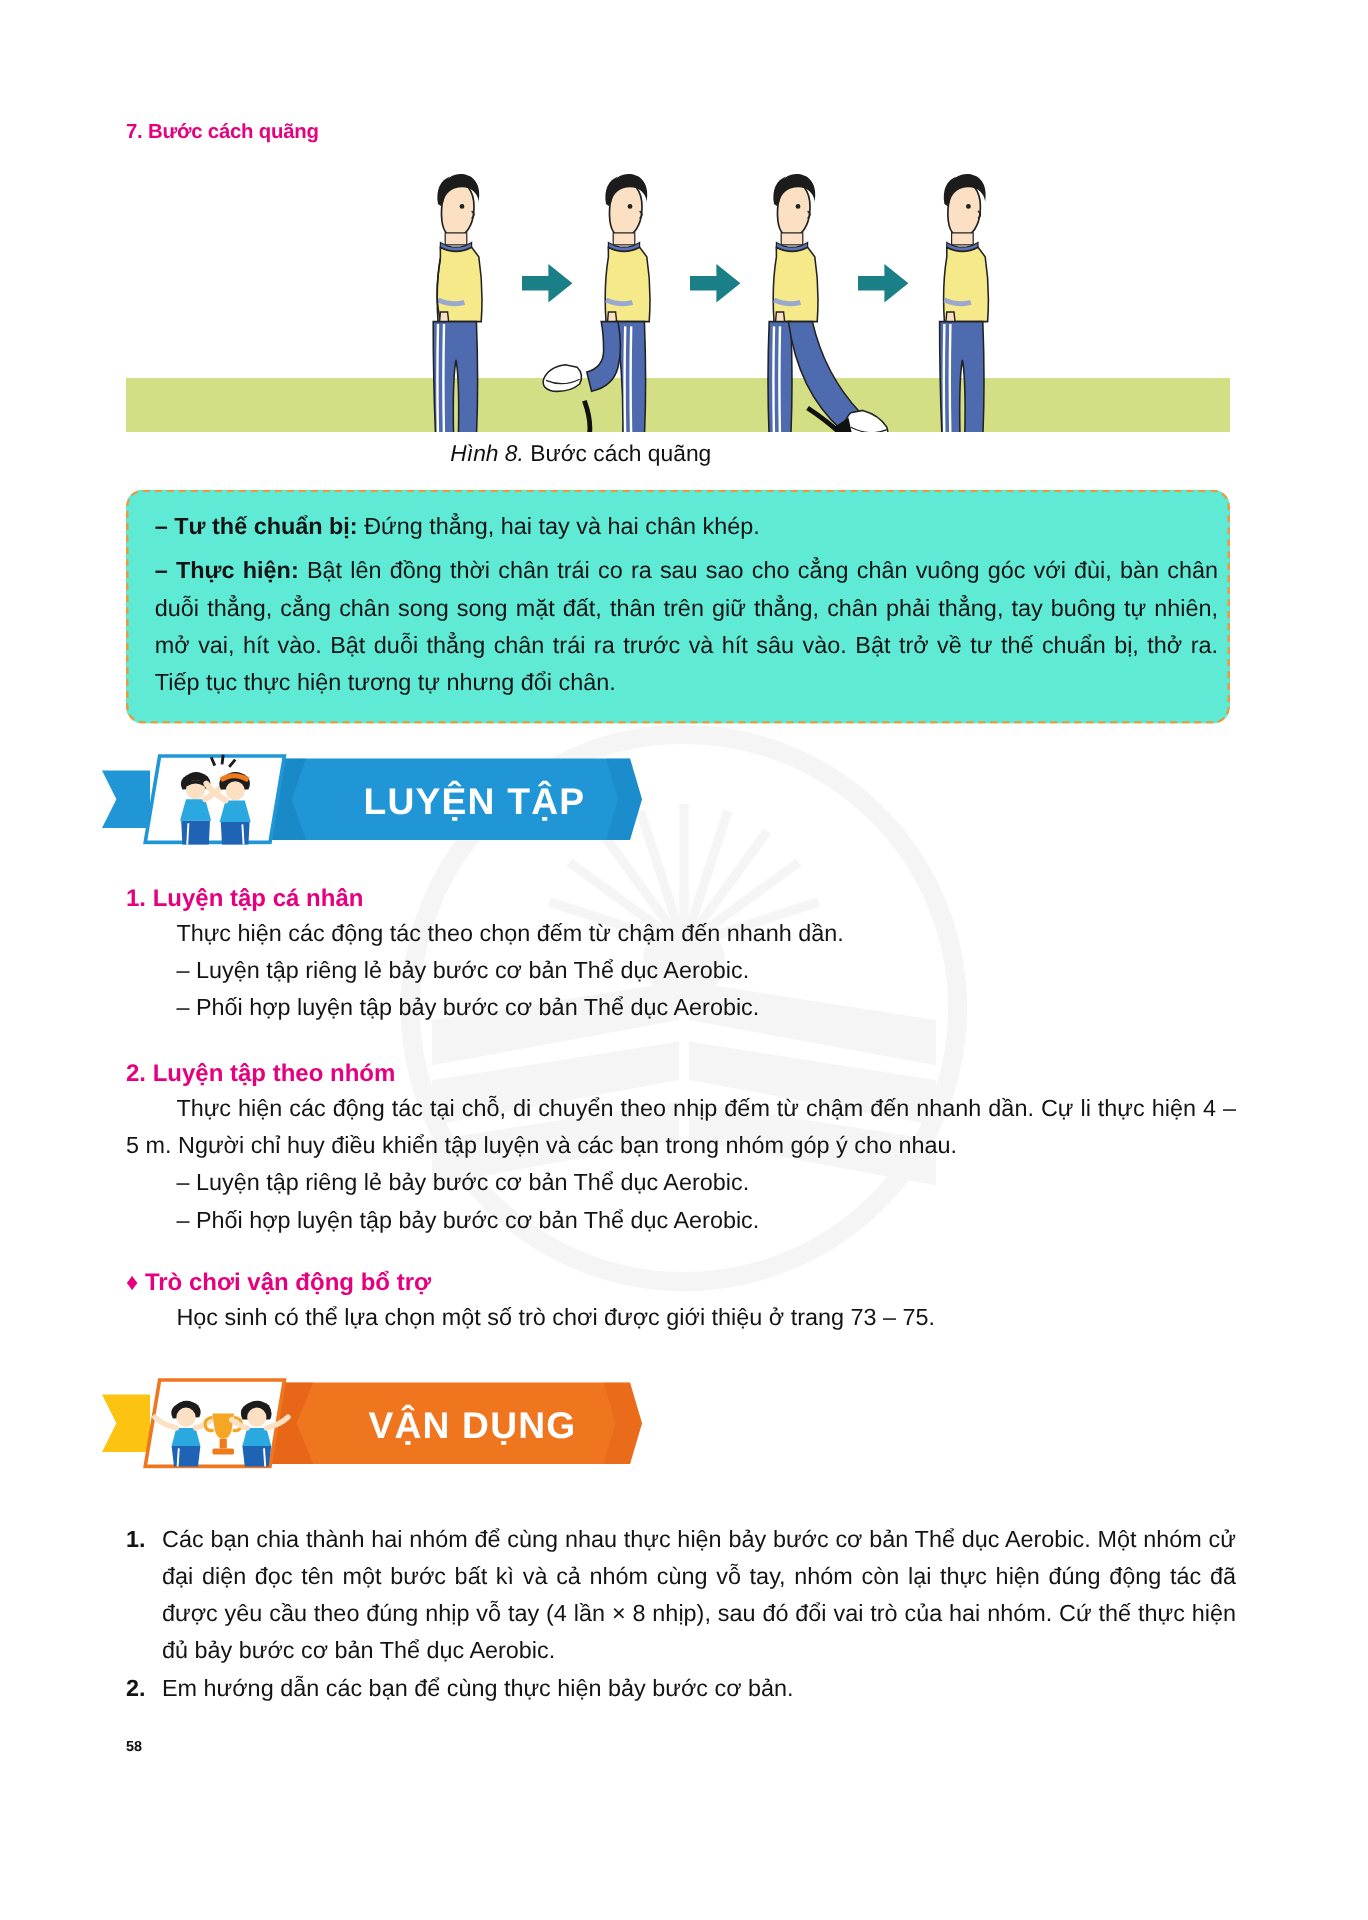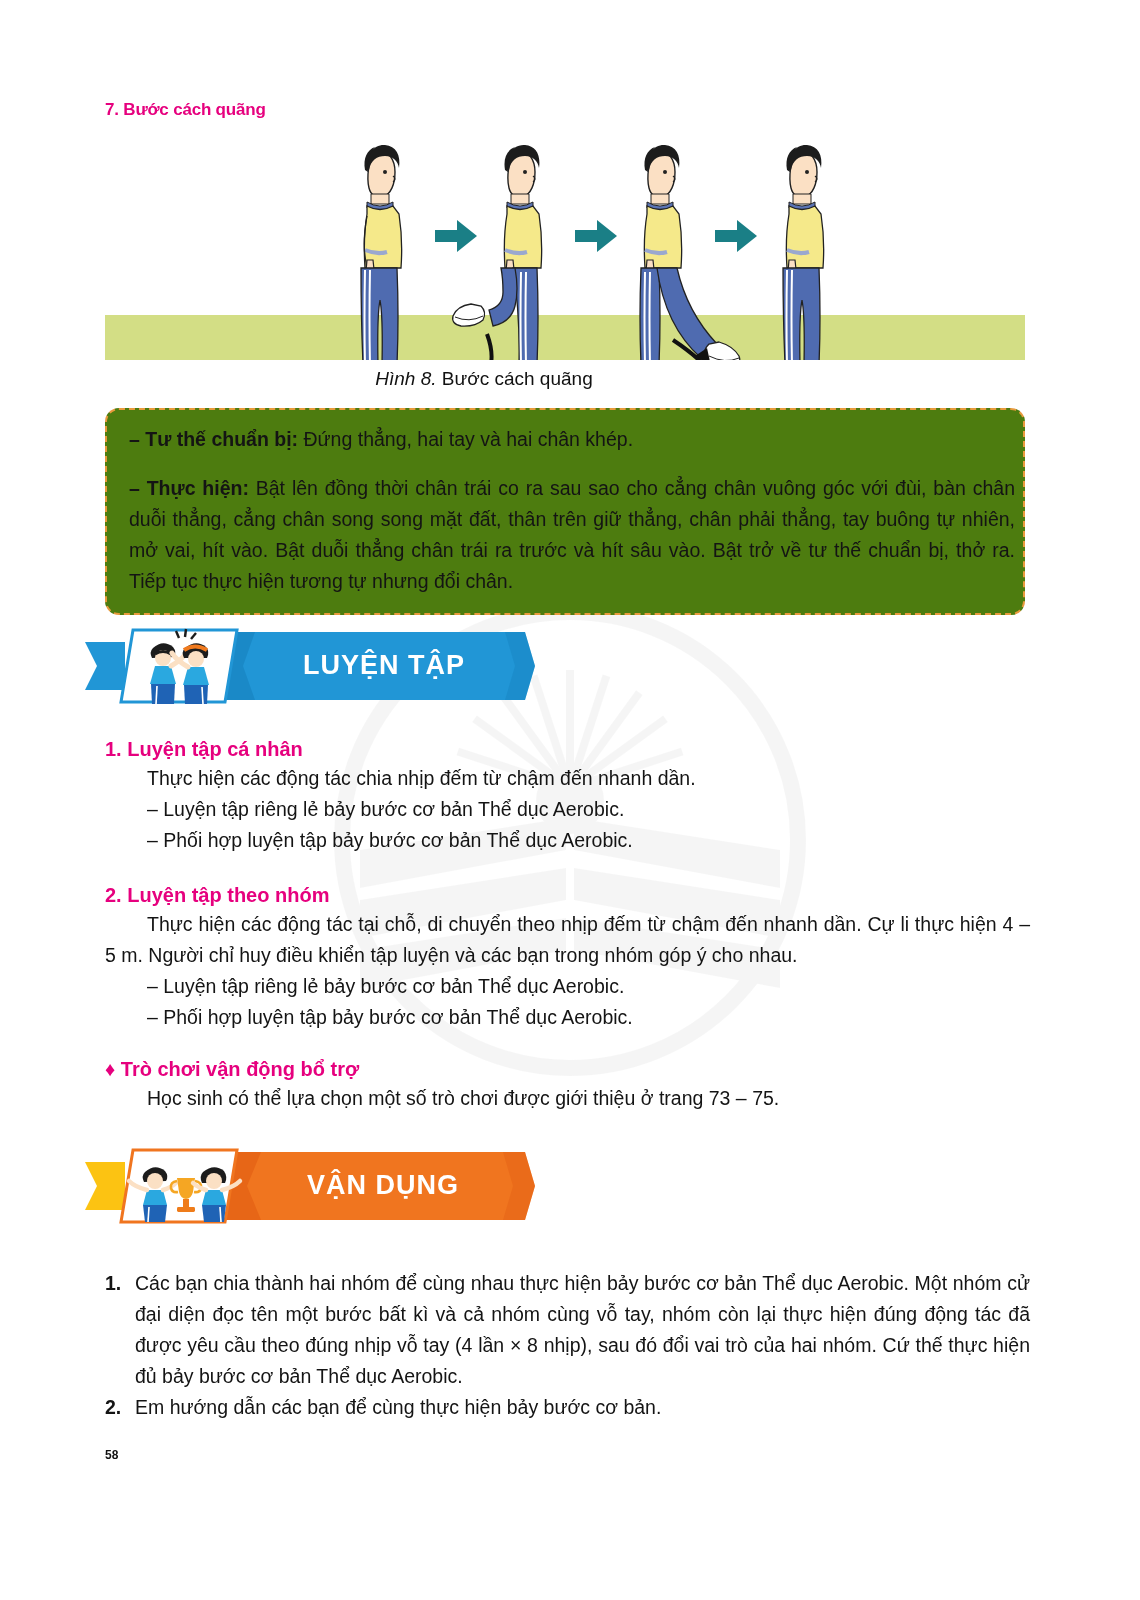--- a/index.html
+++ b/index.html
@@ -90,45 +90,45 @@
   }
   .fig-caption i { font-style: italic; }
 
   
   .infobox {
     position: absolute;
     left: 105px;
     top: 408px;
     width: 920px;
     padding: 14px 8px 16px 22px;
-    background: #4d7c0f;
+    background: #5eead4;
     border: 2px dashed #e89a3c;
     border-radius: 14px;
   }
   .infobox p {
     font-size: 19.5px;
     line-height: 31px;
     color: #141414;
     text-align: justify;
   }
-  .infobox p + p { margin-top: 18px; }
+  .infobox p + p { margin-top: 6px; }
   .infobox b { font-weight: bold; }
 
   
   .banner {
     position: absolute;
     height: 76px;
     width: 450px;
   }
   .banner-svg { position: absolute; left: 0; top: 0; }
   .banner-title {
     position: absolute;
     left: 218px;
     top: 22px;
-    font-size: 27px;
+    font-size: 31px;
     font-weight: bold;
     color: #ffffff;
     letter-spacing: 1px;
   }
   #banner-practice { left: 85px; top: 628px; }
   #banner-apply { left: 85px; top: 1148px; }
   #banner-apply .banner-title { left: 222px; text-align: center; }
 
   
   .blk { position: absolute; width: 925px; left: 105px; }
@@ -360,21 +360,21 @@
           <path d="M94,10 l-3,-7"></path>
           <path d="M100,9 l1,-8"></path>
           <path d="M106,11 l5,-6"></path>
         </g>
       </svg>
       <div class="banner-title">LUYỆN TẬP</div>
     </div>
 
     <div class="blk" id="blk-1">
       <div class="h-pink">1. Luyện tập cá nhân</div>
-      <div class="para indent">Thực hiện các động tác chia nhịp đếm từ chậm đến nhanh dần.</div>
+      <div class="para indent">Thực hiện các động tác theo chọn đếm từ chậm đến nhanh dần.</div>
       <div class="para dash">– Luyện tập riêng lẻ bảy bước cơ bản Thể dục Aerobic.</div>
       <div class="para dash">– Phối hợp luyện tập bảy bước cơ bản Thể dục Aerobic.</div>
     </div>
 
     <div class="blk" id="blk-2">
       <div class="h-pink">2. Luyện tập theo nhóm</div>
       <div class="para indent">Thực hiện các động tác tại chỗ, di chuyển theo nhịp đếm từ chậm đến nhanh dần. Cự li thực hiện 4 – 5 m. Người chỉ huy điều khiển tập luyện và các bạn trong nhóm góp ý cho nhau.</div>
       <div class="para dash">– Luyện tập riêng lẻ bảy bước cơ bản Thể dục Aerobic.</div>
       <div class="para dash">– Phối hợp luyện tập bảy bước cơ bản Thể dục Aerobic.</div>
     </div>

